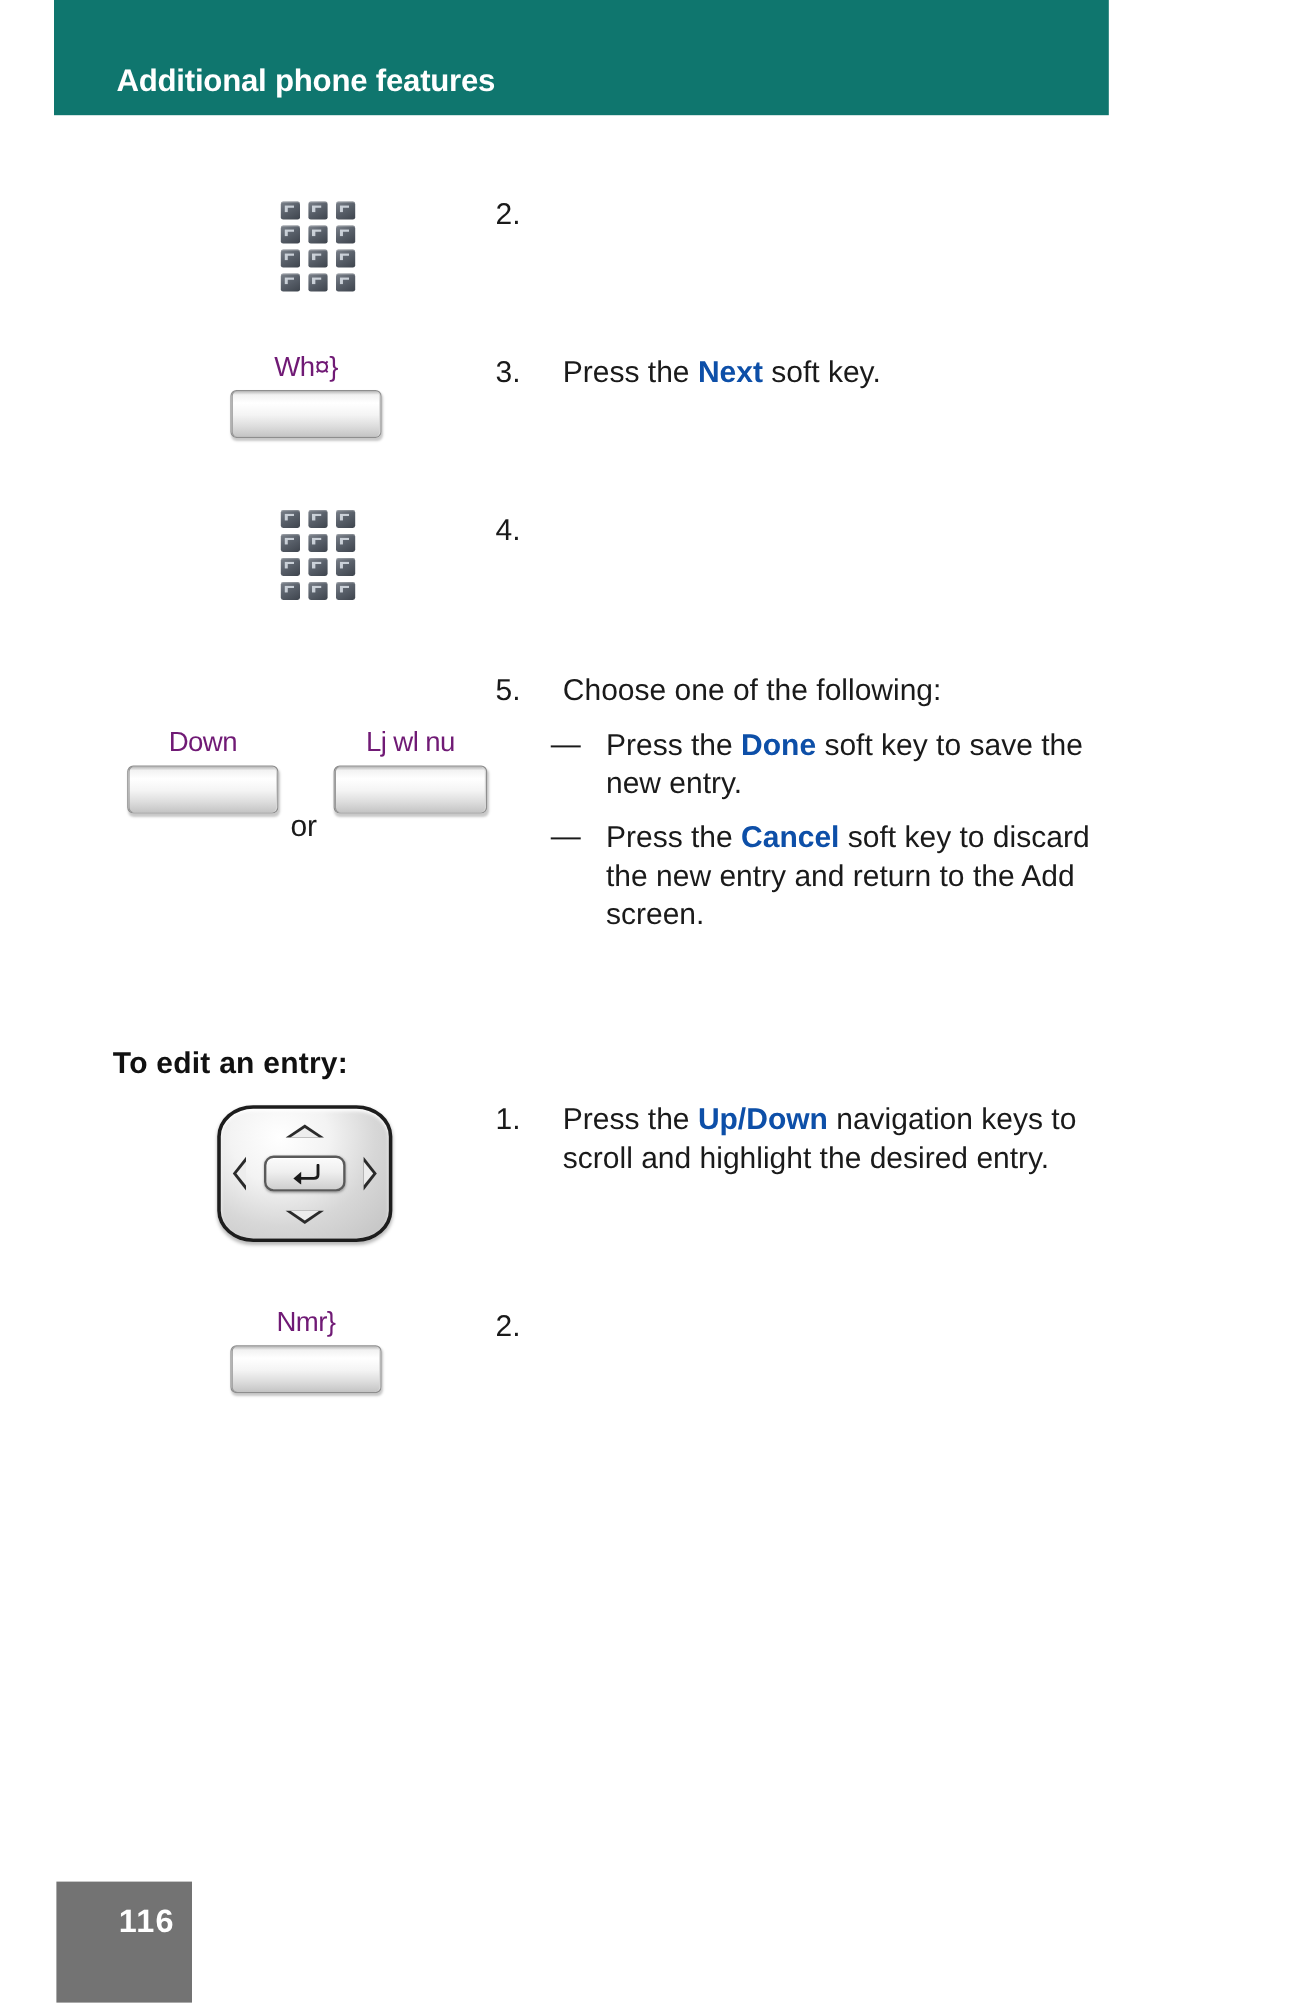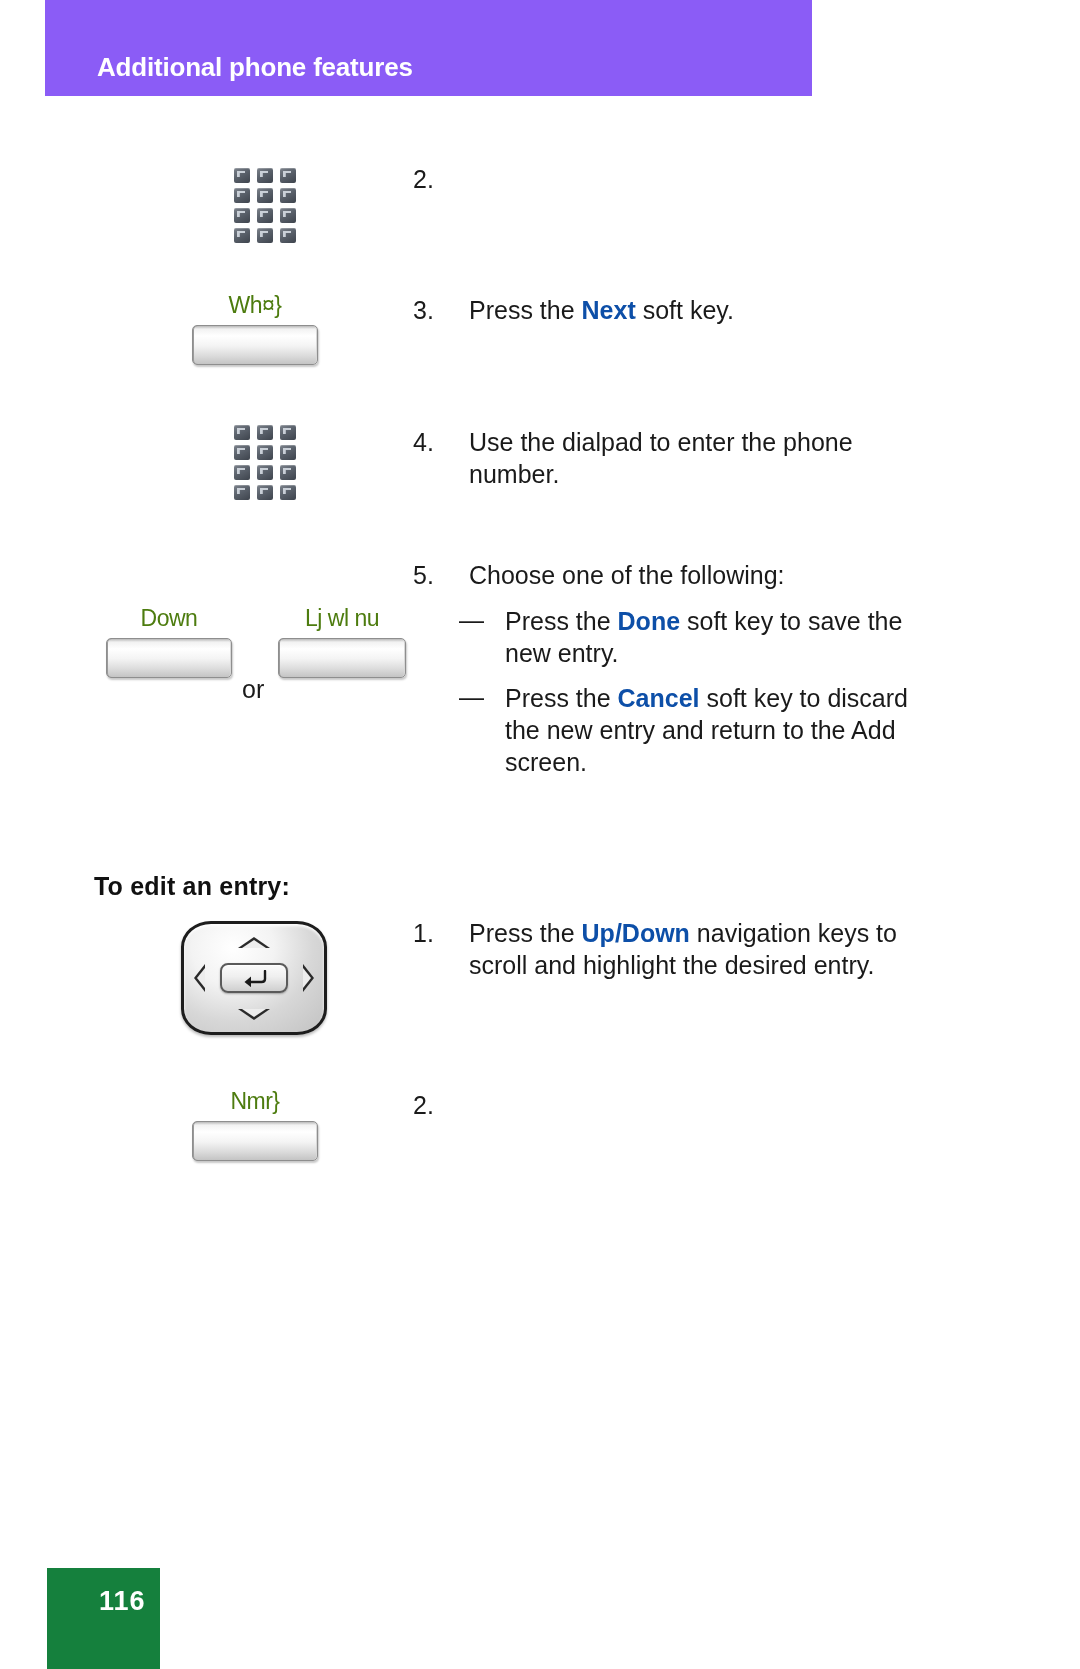--- a/index.html
+++ b/index.html
@@ -13,44 +13,44 @@
     position: relative;
     font-family: "Liberation Sans", sans-serif;
     overflow: hidden;
   }
 
   
   .page-header {
     position: absolute;
     left: 45px;
     top: 0;
-    width: 767px;
+    width: 879px;
     height: 96px;
-    background: #8b5cf6;
+    background: #0f766e;
     box-sizing: border-box;
   }
   .page-header .header-title {
     position: absolute;
     left: 52px;
     bottom: 13px;
     color: #ffffff;
     font-size: 26px;
     font-weight: bold;
     letter-spacing: -0.2px;
     white-space: nowrap;
   }
 
   
   .page-footer {
     position: absolute;
     left: 47px;
     top: 1568px;
     width: 113px;
     height: 101px;
-    background: #15803d;
+    background: #737373;
   }
   .page-footer .folio {
     position: absolute;
     left: 52px;
     top: 18px;
     color: #ffffff;
     font-size: 27px;
     font-weight: bold;
     letter-spacing: 1px;
   }
@@ -123,21 +123,21 @@
     height: 6px;
     background: rgba(225,230,238,0.82);
     clip-path: polygon(0 0, 100% 0, 100% 35%, 35% 35%, 35% 100%, 0 100%);
   }
 
   
   .softkey-group { position: absolute; }
   .softkey-label {
     text-align: center;
     font-size: 23px;
-    color: #4d7c0f;
+    color: #701a75;
     white-space: nowrap;
     letter-spacing: -0.5px;
     margin-bottom: 6px;
   }
   .softkey-btn {
     height: 40px;
     border-radius: 5px;
     background:
       linear-gradient(180deg,
         #b9b9b9 0%,
@@ -287,21 +287,20 @@
   <div class="key"></div>
   <div class="key"></div>
   <div class="key"></div>
   <div class="key"></div>
   <div class="key"></div>
   <div class="key"></div>
 </div>
 
 <div class="step" style="left:413px; top:427px; width:490px;">
   <span class="num">4.</span>
-  <span class="body">Use the dialpad to enter the phone number.</span>
 </div>
 
 <div class="step" style="left:413px; top:560px; width:520px;">
   <span class="num">5.</span>
   <span class="body">Choose one of the following:</span>
 </div>
 
 <div class="softkey-group" style="left:106px; top:605px; width:126px;">
   <div class="softkey-label">Down</div>
   <div class="softkey-btn"></div>

